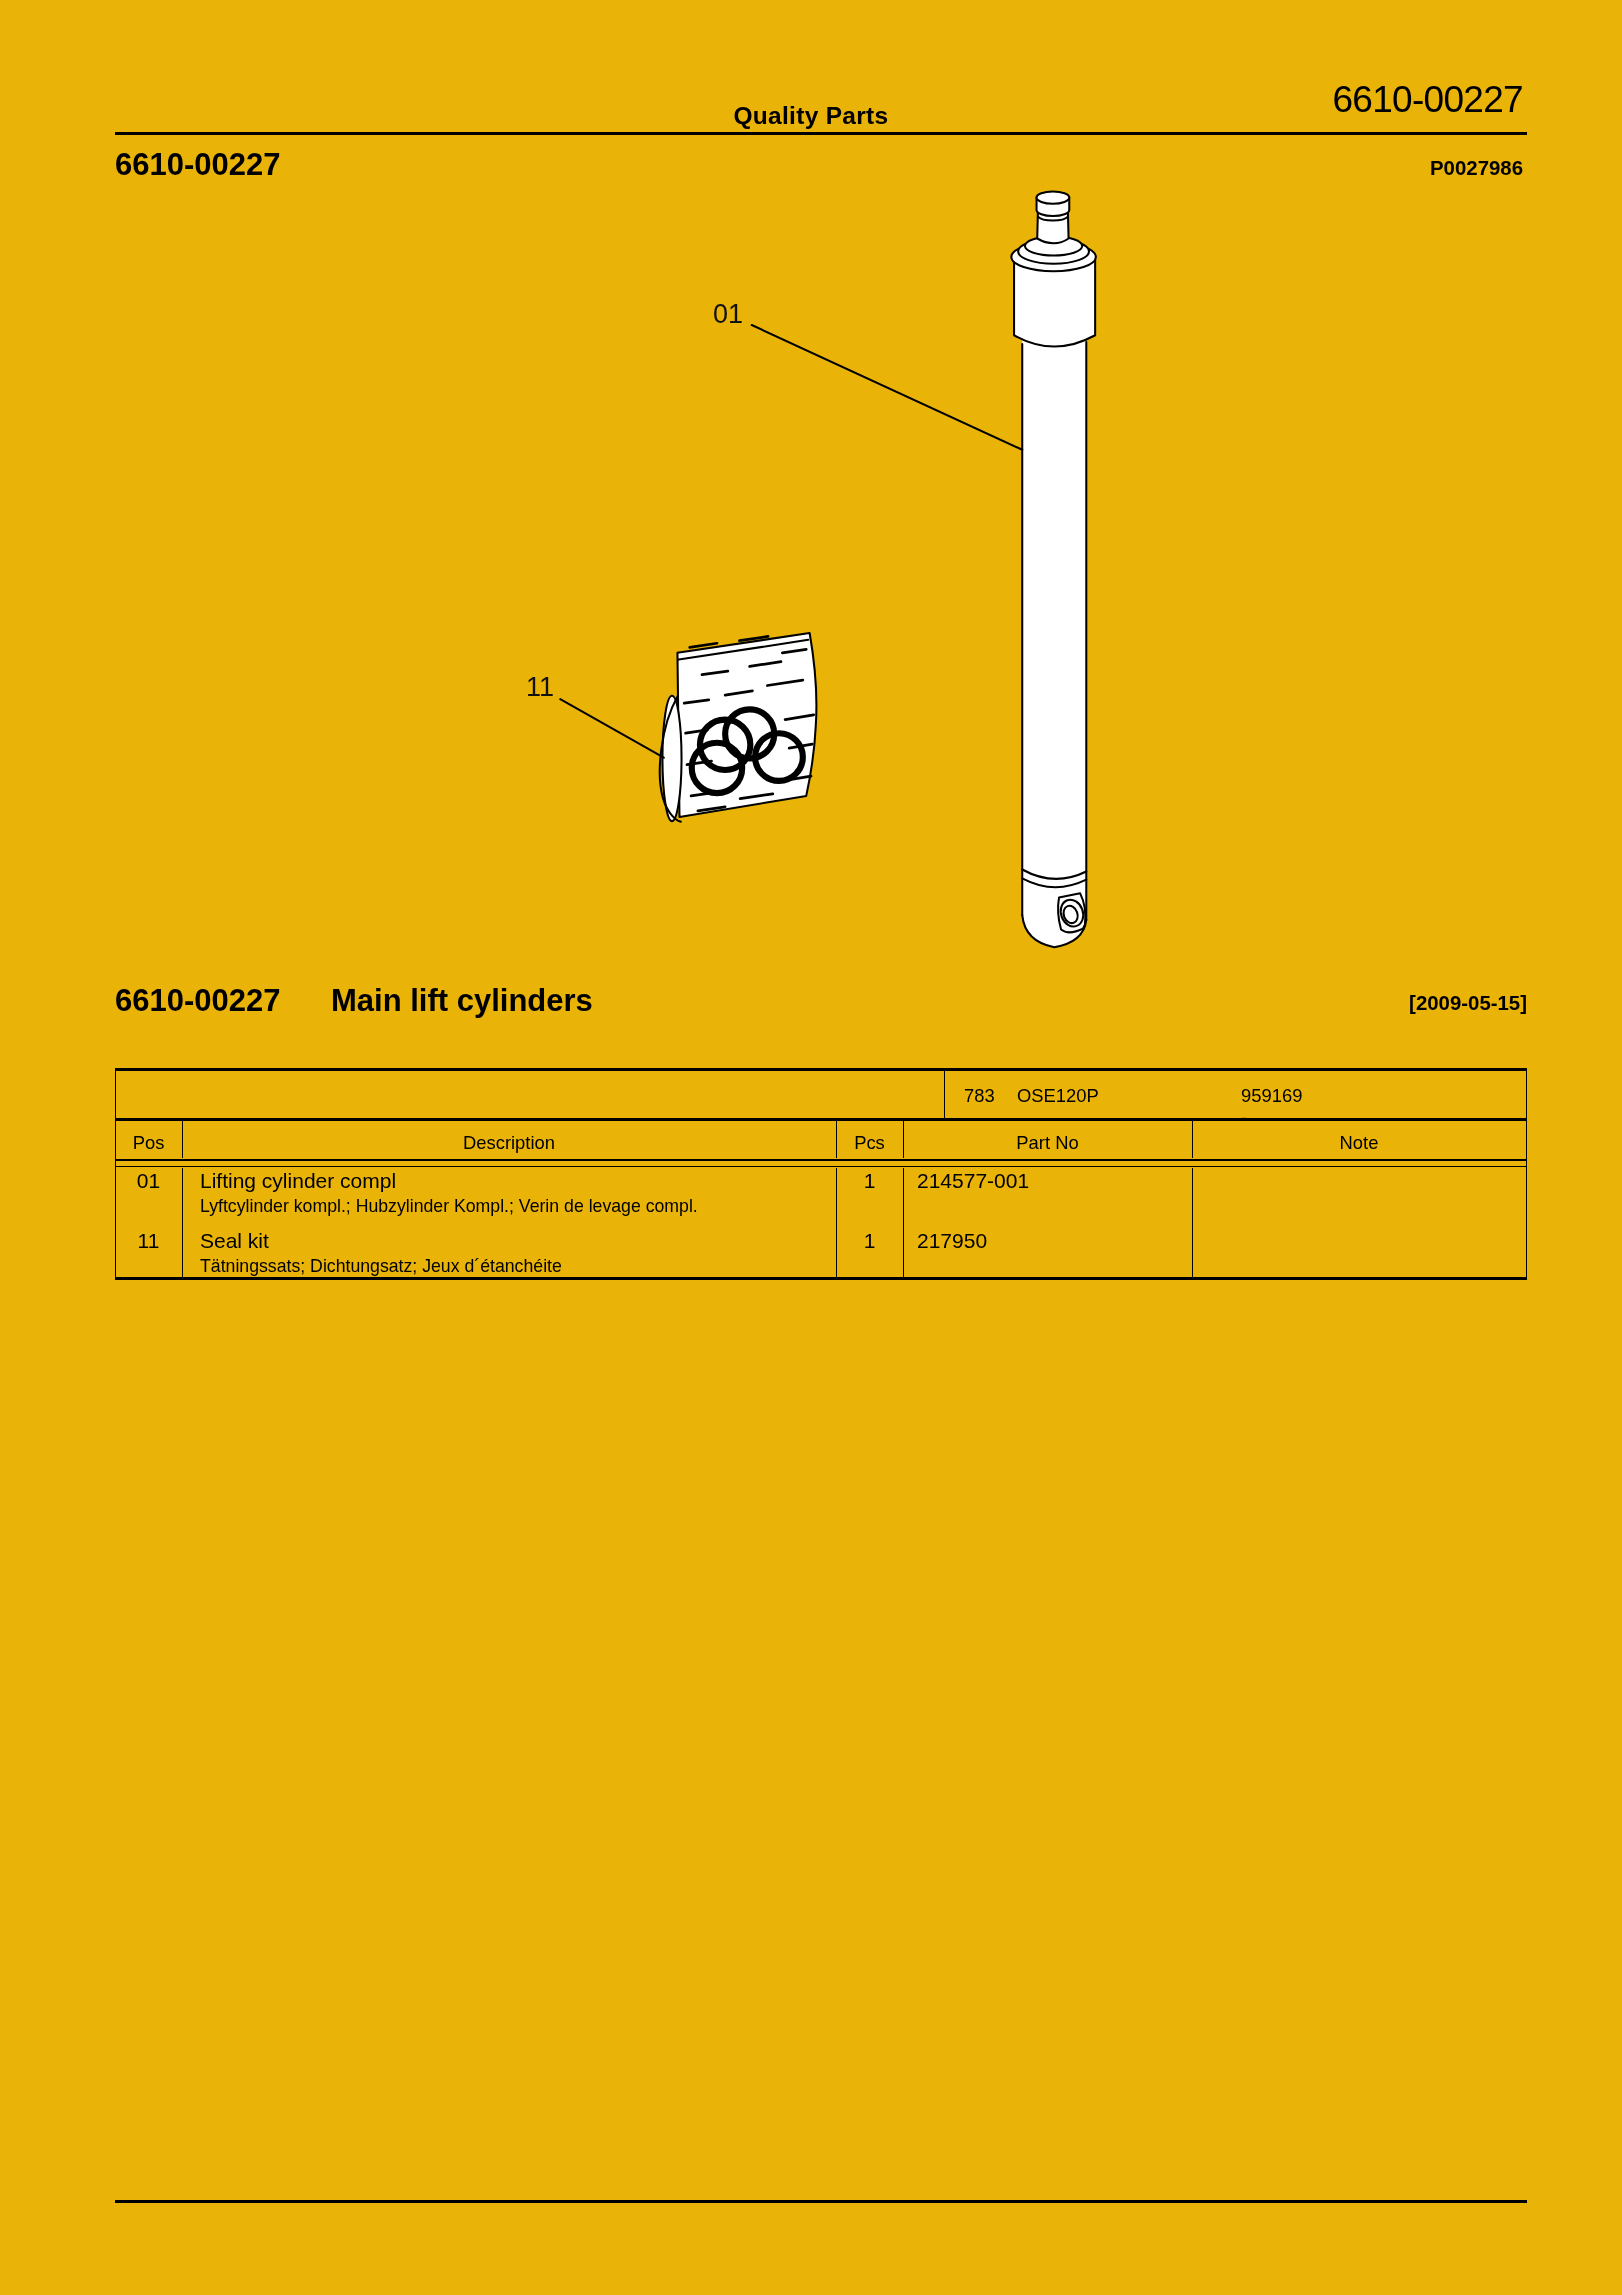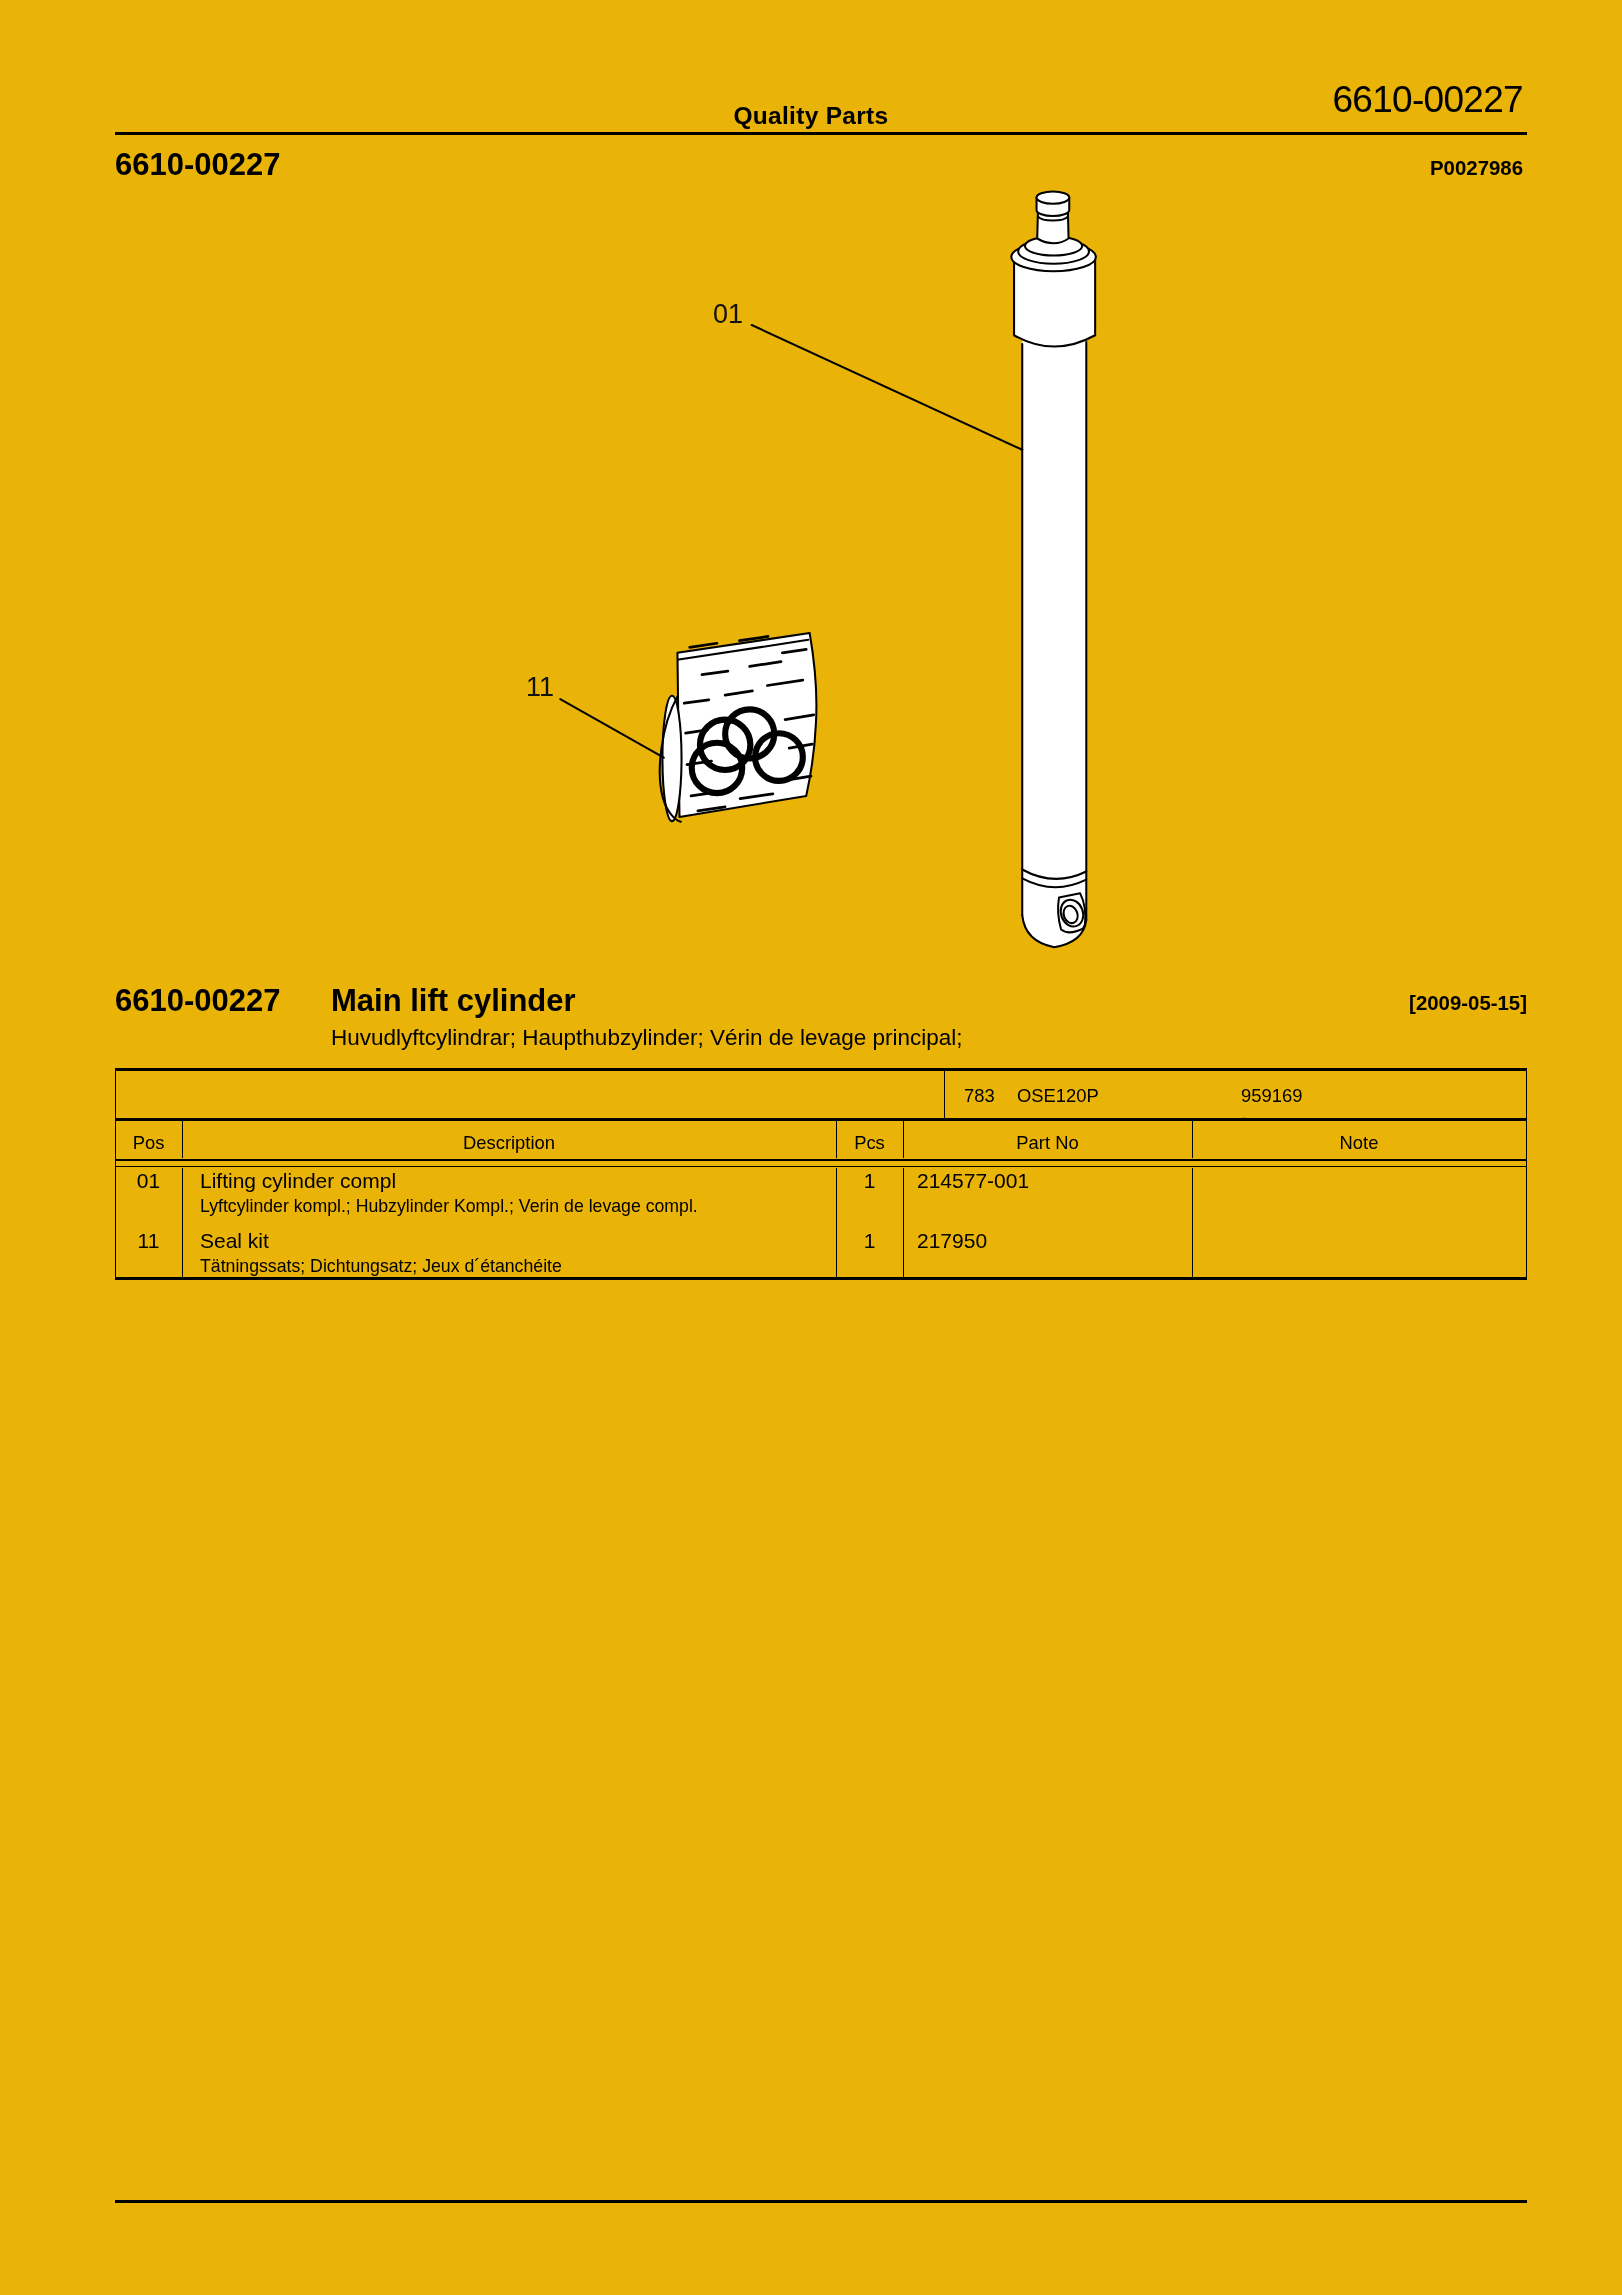--- a/index.html
+++ b/index.html
@@ -108,23 +108,22 @@
     <g stroke="#000" stroke-width="3">
       <path d="M1103,477 L1500,660"></path>
       <path d="M822,1026 L974,1112"></path>
     </g>
   </svg>
 
   <div class="abs fig-label" style="left:713px;top:299px;">01</div>
   <div class="abs fig-label" style="left:526px;top:672px;">11</div>
 
   <div class="abs sec-code">6610-00227</div>
-  <div class="abs sec-title">Main lift cylinder</div>
+  <div class="abs sec-title">Main lift cylinders</div>
   <div class="abs sec-date">[2009-05-15]</div>
-  <div class="abs sec-sub">Huvudlyftcylindrar; Haupthubzylinder; Vérin de levage principal;</div>
 
   <div class="abs tbl">
 
     <div class="line" style="left:0;top:0;width:1412px;height:2.7px;"></div>
     <div class="line" style="left:0;top:209px;width:1412px;height:3.4px;"></div>
     <div class="line" style="left:0;top:0;width:1.4px;height:212px;"></div>
     <div class="line" style="left:1411px;top:0;width:1.4px;height:212px;"></div>
 
     <div class="line" style="left:829px;top:0;width:1.4px;height:50px;"></div>
     <div class="line" style="left:0;top:50px;width:1412px;height:2.7px;"></div>

